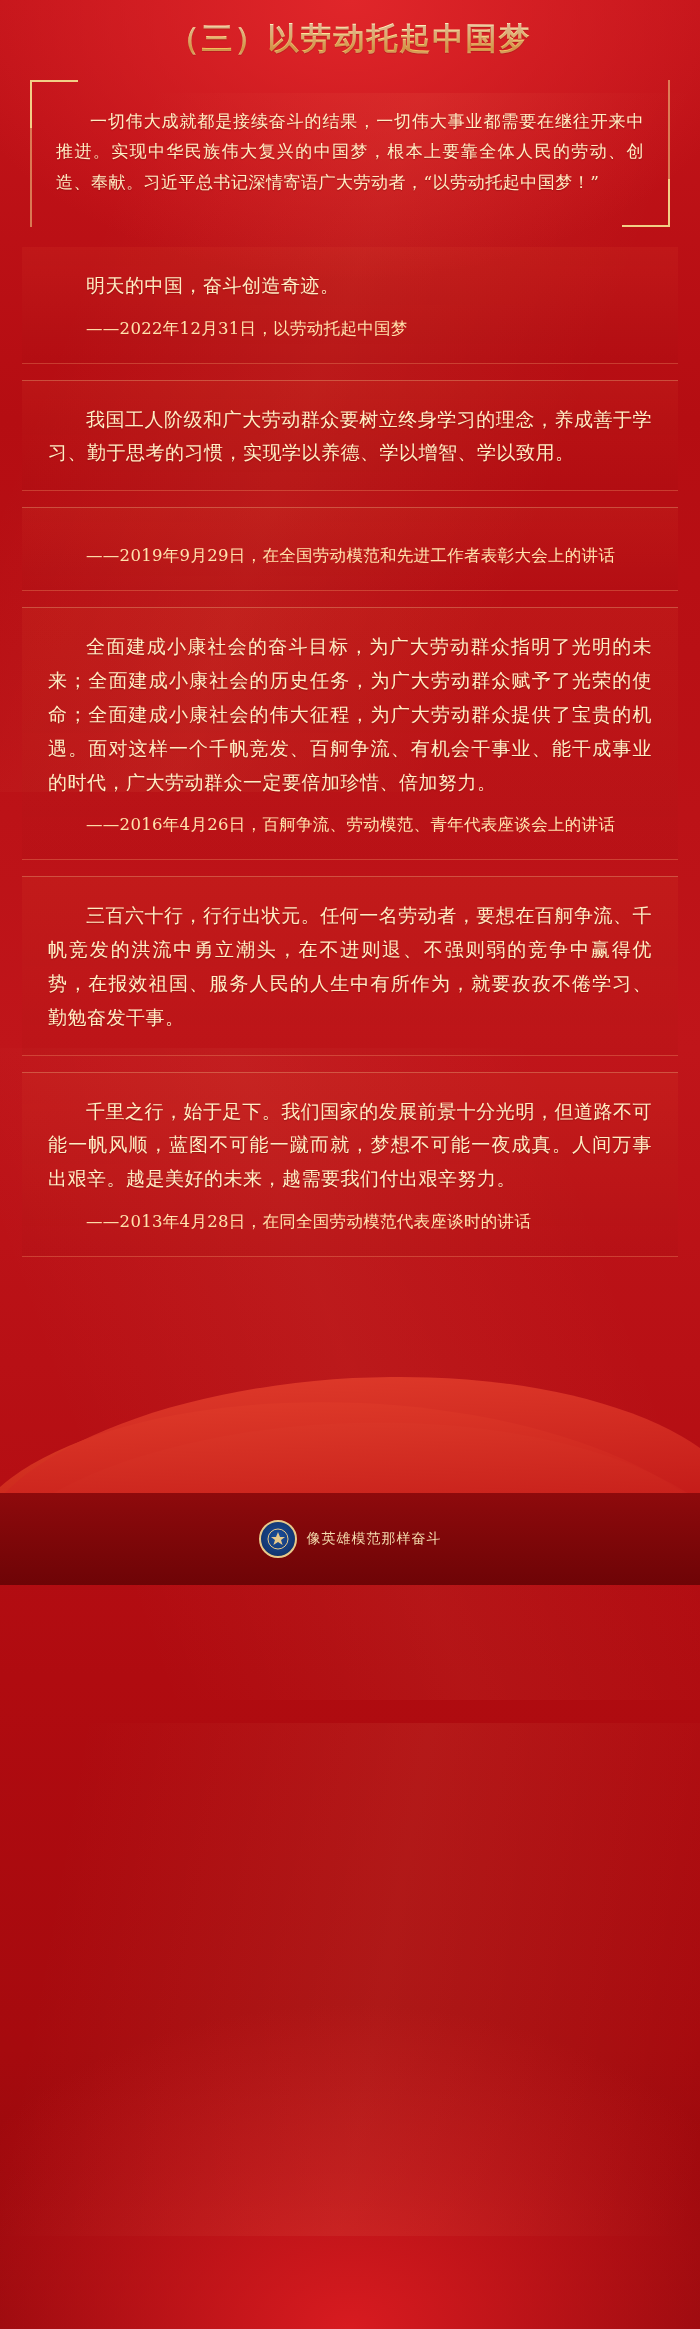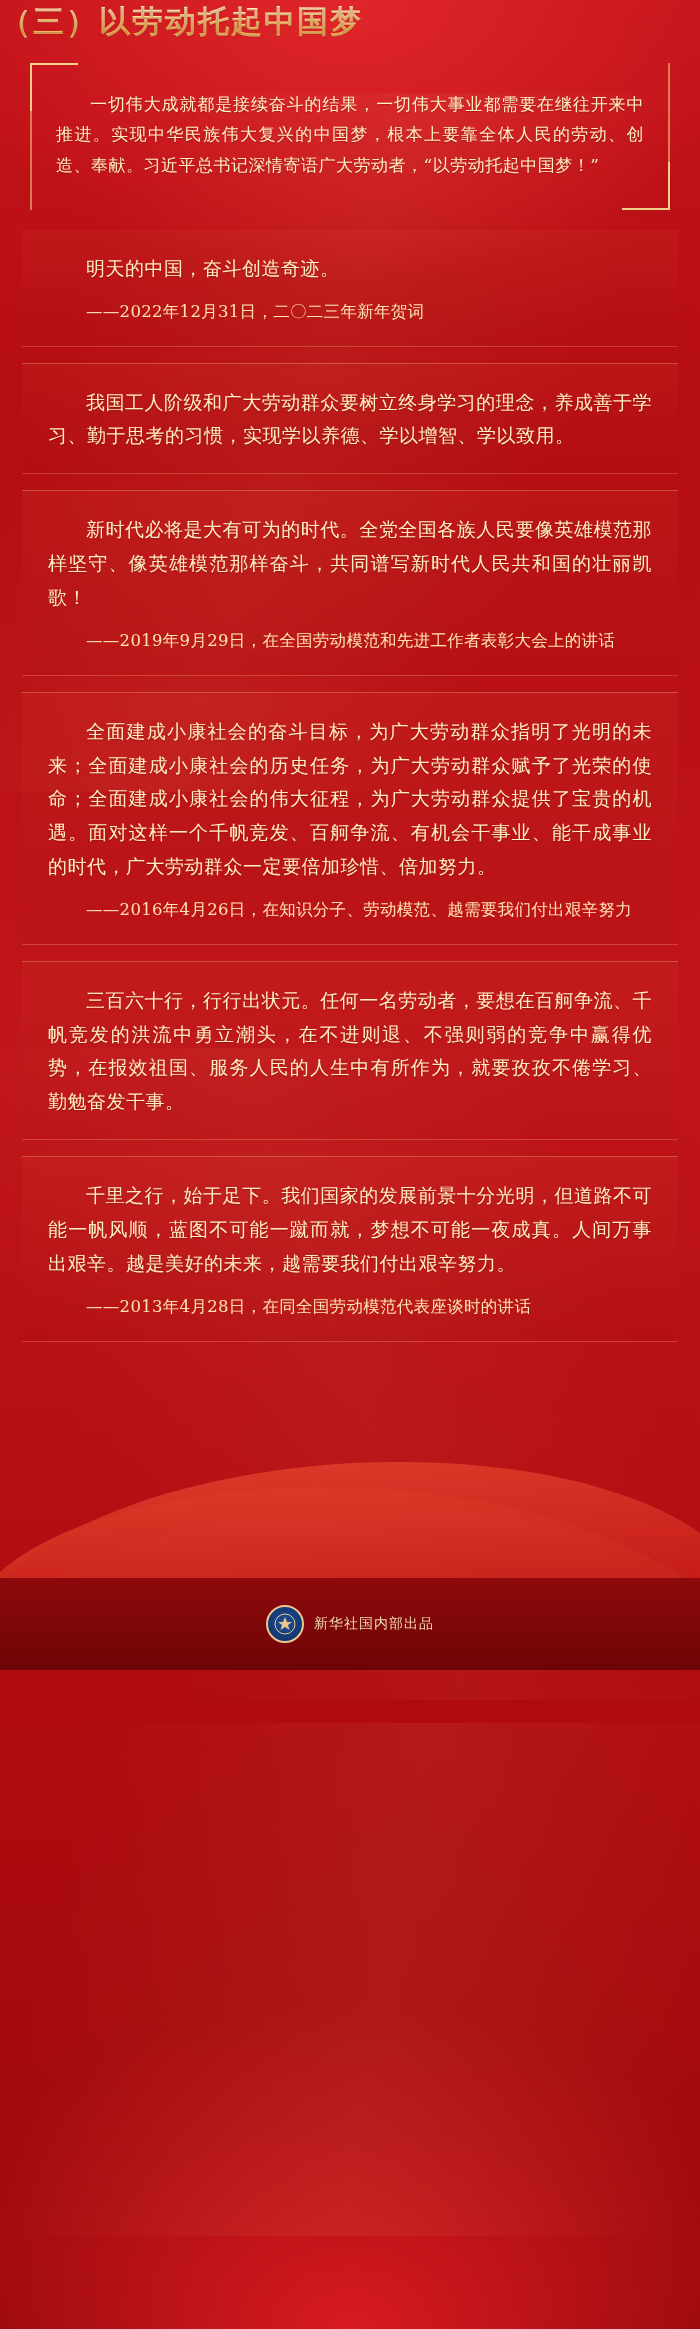--- a/index.html
+++ b/index.html
@@ -40,21 +40,22 @@
   }
   .sheen-c {
     left: -10%; bottom: 4%;
     width: 130%; height: 22%;
     background: linear-gradient(100deg, rgba(255,255,255,0.00) 15%, rgba(255,190,130,0.08) 50%, rgba(255,255,255,0.00) 85%);
   }
 
   
   .title-wrap {
     position: relative;
-    padding: 1px 0 14px 0;
+    padding: 18px 0 14px 0;
+    text-align: center;
     z-index: 3;
   }
   .title {
     display: inline-block;
     font-family: "DejaVu Serif", "Liberation Serif", serif;
     font-weight: bold;
     font-size: 31px;
     letter-spacing: 2px;
     color: #ffe9a8;
     background: linear-gradient(180deg, #fff6d6 0%, #ffdf8f 45%, #f0bd5a 75%, #ffeec0 100%);
@@ -219,35 +220,34 @@
   <div class="quote-frame">
     <div class="edge-tl"></div>
     <div class="edge-br"></div>
     <div class="quote-text">一切伟大成就都是接续奋斗的结果，一切伟大事业都需要在继往开来中推进。实现中华民族伟大复兴的中国梦，根本上要靠全体人民的劳动、创造、奉献。习近平总书记深情寄语广大劳动者，“以劳动托起中国梦！”</div>
   </div>
 
   <div class="entries">
 
     <div class="entry first-entry">
       <div class="quote">明天的中国，奋斗创造奇迹。</div>
-      <div class="source">——2022年12月31日，二〇二三年新年贺词</div>
+      <div class="source">——2022年12月31日，以劳动托起中国梦</div>
     </div>
 
     <div class="entry">
       <div class="quote">我国工人阶级和广大劳动群众要树立终身学习的理念，养成善于学习、勤于思考的习惯，实现学以养德、学以增智、学以致用。</div>
     </div>
 
     <div class="entry">
-      <div class="quote">新时代必将是大有可为的时代。全党全国各族人民要像英雄模范那样坚守、像英雄模范那样奋斗，共同谱写新时代人民共和国的壮丽凯歌！</div>
       <div class="source">——2019年9月29日，在全国劳动模范和先进工作者表彰大会上的讲话</div>
     </div>
 
     <div class="entry">
       <div class="quote">全面建成小康社会的奋斗目标，为广大劳动群众指明了光明的未来；全面建成小康社会的历史任务，为广大劳动群众赋予了光荣的使命；全面建成小康社会的伟大征程，为广大劳动群众提供了宝贵的机遇。面对这样一个千帆竞发、百舸争流、有机会干事业、能干成事业的时代，广大劳动群众一定要倍加珍惜、倍加努力。</div>
-      <div class="source">——2016年4月26日，在知识分子、劳动模范、越需要我们付出艰辛努力</div>
+      <div class="source">——2016年4月26日，百舸争流、劳动模范、青年代表座谈会上的讲话</div>
     </div>
 
     <div class="entry">
       <div class="quote">三百六十行，行行出状元。任何一名劳动者，要想在百舸争流、千帆竞发的洪流中勇立潮头，在不进则退、不强则弱的竞争中赢得优势，在报效祖国、服务人民的人生中有所作为，就要孜孜不倦学习、勤勉奋发干事。</div>
     </div>
 
     <div class="entry">
       <div class="quote">千里之行，始于足下。我们国家的发展前景十分光明，但道路不可能一帆风顺，蓝图不可能一蹴而就，梦想不可能一夜成真。人间万事出艰辛。越是美好的未来，越需要我们付出艰辛努力。</div>
       <div class="source">——2013年4月28日，在同全国劳动模范代表座谈时的讲话</div>
     </div>
@@ -260,15 +260,15 @@
     <div class="ribbon-1"></div>
   </div>
 
   <div class="footer">
     <div class="footer-logo">
       <svg width="22" height="22" viewBox="0 0 22 22" aria-hidden="true">
         <circle cx="11" cy="11" r="10" fill="none" stroke="#e8c98b" stroke-width="1"></circle>
         <path d="M11 4 L13 9 L18 9 L14 12 L15.6 17 L11 14 L6.4 17 L8 12 L4 9 L9 9 Z" fill="#e8c98b"></path>
       </svg>
     </div>
-    <div class="footer-text">新华社国内部出品</div>
+    <div class="footer-text">像英雄模范那样奋斗</div>
   </div>
 </div>
 
 </body></html>

